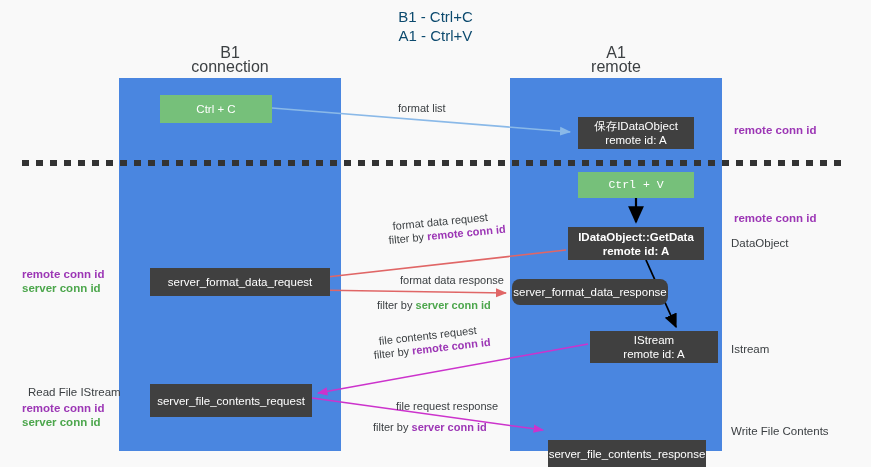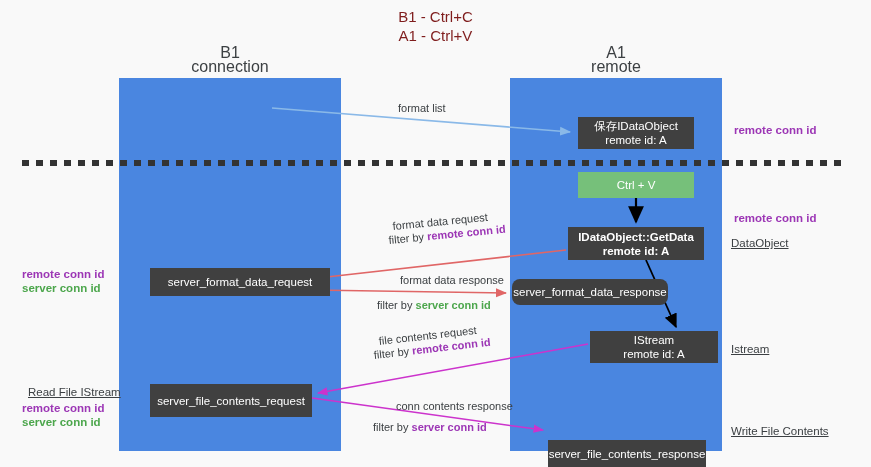--- a/index.html
+++ b/index.html
@@ -9,21 +9,21 @@
     font-family:"Liberation Sans","DejaVu Sans",sans-serif;
     position:relative;overflow:hidden;
     -webkit-font-smoothing:antialiased;
   }
   #stage{position:absolute;inset:0;width:871px;height:467px;}
   .abs{position:absolute;}
 
   
   #title{
     left:0;top:7px;width:871px;text-align:center;
-    font-size:15px;color:#7f1d1d;line-height:19px;
+    font-size:15px;color:#0c4a6e;line-height:19px;
   }
 
   
   .col-head{
     text-align:center;font-size:16px;color:#3c4043;line-height:14px;
   }
   #head-b1{left:119px;top:46px;width:222px;}
   #head-a1{left:510px;top:46px;width:212px;}
 
   
@@ -36,33 +36,33 @@
     box-sizing:border-box;
     display:flex;flex-direction:column;align-items:center;justify-content:center;
     color:#ffffff;font-size:11.5px;line-height:14px;text-align:center;
   }
   .node.green{background:#76c07a;}
   .node.orange{background:#404040;}
   .node .l2{display:block;}
 
   #n-ctrlc {left:160px;top:95px; width:112px;height:28px;}
   #n-save  {left:578px;top:117px;width:116px;height:32px;}
-  #n-ctrlv {left:578px;top:172px;width:116px;height:26px;}
+  #n-ctrlv {left:578px;top:172px;width:116px;height:26px;font-family:Liberation Mono, monospace;}
   #n-getdata{left:568px;top:227px;width:136px;height:33px;font-weight:bold;}
   #n-sfdreq{left:150px;top:268px;width:180px;height:28px;}
   #n-sfdres{left:512px;top:279px;width:156px;height:26px;border-radius:8px;}
   #n-istream{left:590px;top:331px;width:128px;height:32px;}
   #n-sfcreq{left:150px;top:384px;width:162px;height:33px;}
   #n-sfcres{left:548px;top:440px;width:158px;height:27px;}
 
   
   .side{font-size:11.5px;line-height:14px;}
   .side.purple{color:#9c36b5;font-weight:bold;}
   .side.green{color:#4ca64c;font-weight:bold;}
-  .side.dark{color:#3c4043;text-decoration:underline;}
+  .side.dark{color:#3c4043;}
 
   #s-rc1{left:734px;top:123px;}
   #s-rc2{left:734px;top:211px;}
   #s-do {left:731px;top:236px;}
   #s-is {left:731px;top:342px;}
   #s-wfc{left:731px;top:424px;}
 
   
   #l-grp1{left:22px;top:267px;}
   #l-rfc {left:28px;top:385px;}
@@ -141,20 +141,23 @@
 
     <line x1="646" y1="260" x2="676" y2="327" stroke="#000000" stroke-width="1.8" marker-end="url(#ah-black)"></line>
 
     <line x1="588" y1="344" x2="318" y2="393" stroke="#cc33cc" stroke-width="1.5" marker-end="url(#ah-mag)"></line>
 
     <line x1="312" y1="398" x2="543" y2="430" stroke="#cc33cc" stroke-width="1.5" marker-end="url(#ah-mag)"></line>
   </svg>
 
   <div class="abs" id="divider"></div>
 
+  <div class="abs node green" id="n-ctrlc">
+    <span>Ctrl + C</span>
+  </div>
 
   <div class="abs node orange" id="n-save">
     <span>保存IDataObject</span>
     <span class="l2">remote id: A</span>
   </div>
 
   <div class="abs node green" id="n-ctrlv">
     <span>Ctrl + V</span>
   </div>
 
@@ -203,21 +206,21 @@
   </div>
 
   <div class="abs elabel" id="e-fcr1">
     <span>file contents request</span>
   </div>
   <div class="abs elabel" id="e-fcr2">
     <span>filter by </span><span class="purple">remote conn id</span>
   </div>
 
   <div class="abs elabel" id="e-fcres1">
-    <span>conn contents response</span>
+    <span>file request response</span>
   </div>
   <div class="abs elabel" id="e-fcres2">
     <span>filter by </span><span class="purple">server conn id</span>
   </div>
 
   <div class="abs side purple" id="s-rc1">remote conn id</div>
   <div class="abs side purple" id="s-rc2">remote conn id</div>
   <div class="abs side dark" id="s-do">DataObject</div>
   <div class="abs side dark" id="s-is">Istream</div>
   <div class="abs side dark" id="s-wfc">Write File Contents</div>

